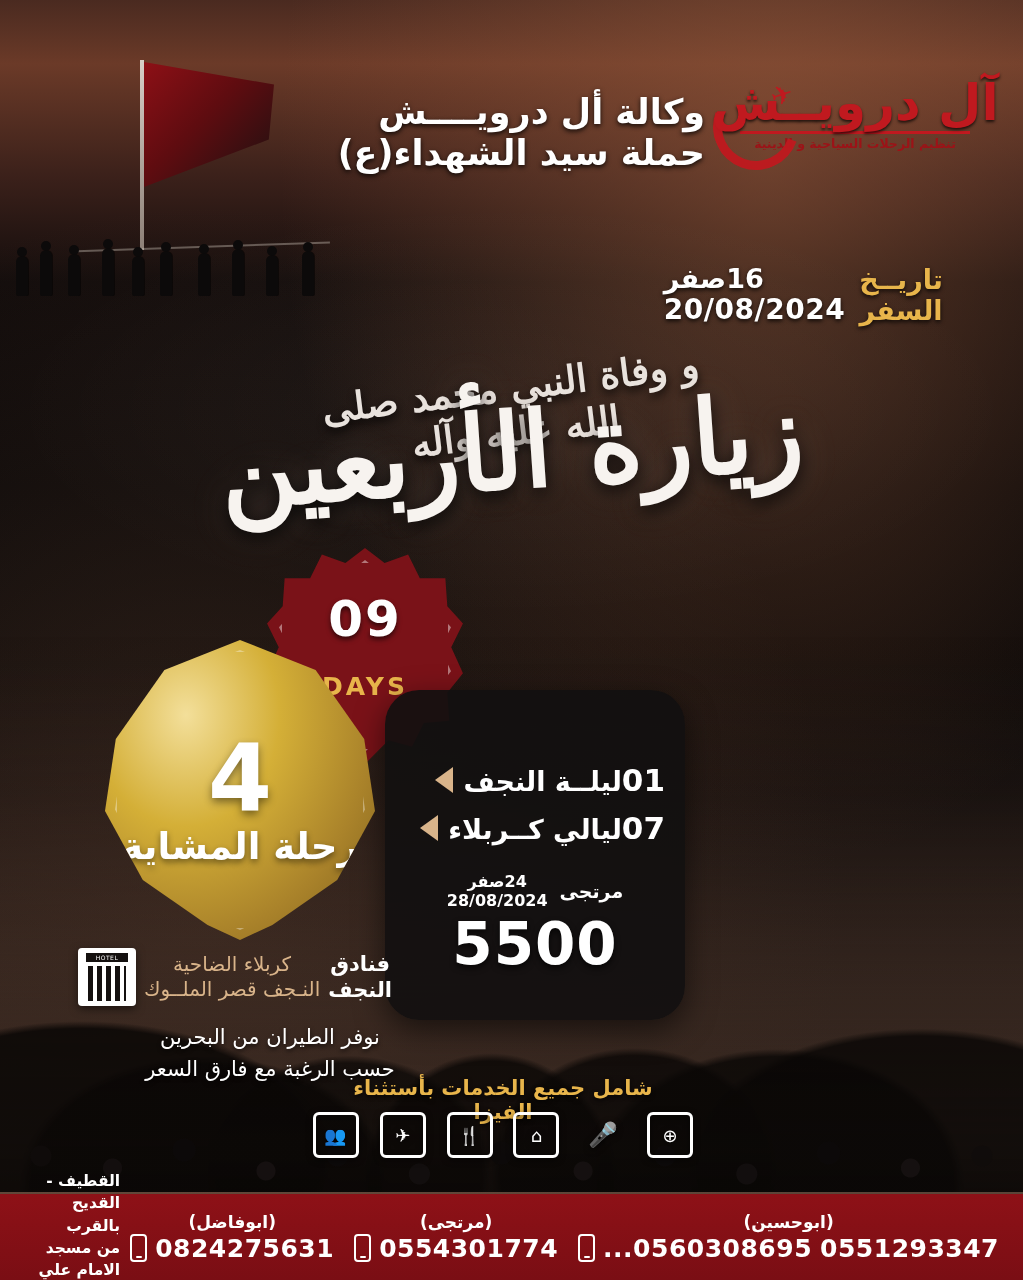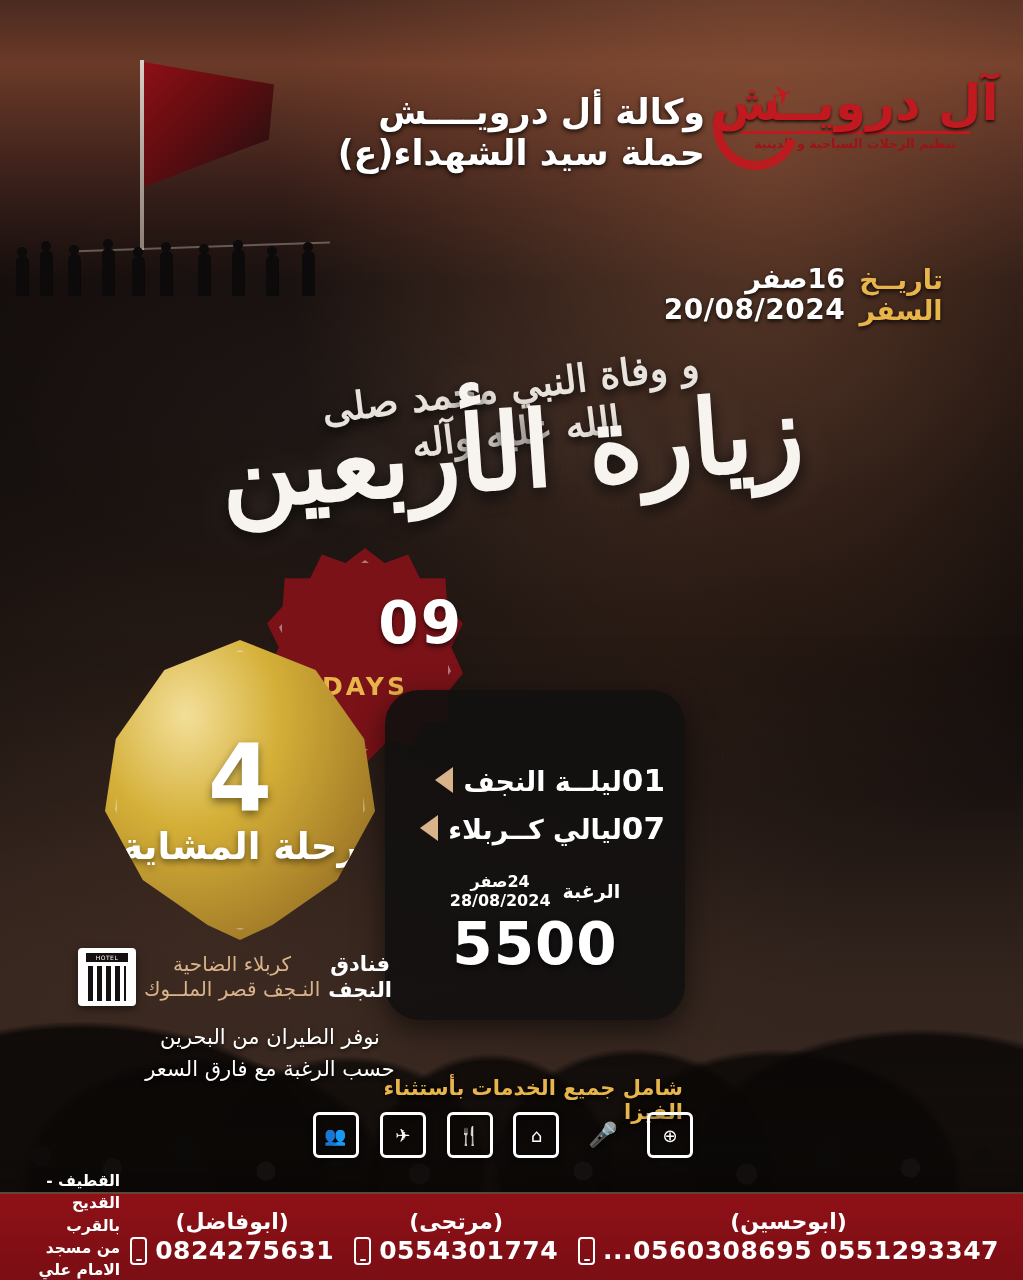--- a/index.html
+++ b/index.html
@@ -151,21 +151,21 @@
   .date-block {
     position: absolute; top: 252px; right: 80px; width: 270px; height: 86px;
     display: flex; align-items: center; justify-content: flex-start; gap: 14px;
   }
   .date-label {
     text-align: center; color: #e8b54b; font-weight: bold; line-height: 1.15;
     font-size: 27px; text-shadow: 0 2px 4px rgba(0,0,0,.8);
     direction: rtl;
   }
   .date-values {
-    text-align: right; color: #ffffff; font-weight: bold; line-height: 1.15;
+    text-align: left; color: #ffffff; font-weight: bold; line-height: 1.15;
     font-size: 28px; text-shadow: 0 2px 4px rgba(0,0,0,.8);
   }
   .date-hijri { font-size: 27px; }
   .date-greg { font-size: 28px; letter-spacing: .5px; }
 
   
   .calli {
     position: absolute; top: 330px; left: 0; right: 0; height: 280px;
     text-align: center;
     pointer-events: none;
@@ -213,21 +213,21 @@
     border: 3px solid rgba(255,255,255,.85);
     clip-path: polygon(
       50% 0%, 60% 7%, 72% 3%, 78% 14%, 91% 14%, 92% 27%, 100% 35%,
       94% 46%, 100% 58%, 92% 67%, 93% 80%, 80% 81%, 74% 92%, 62% 89%,
       50% 100%, 38% 89%, 26% 92%, 20% 81%, 7% 80%, 8% 67%, 0% 58%,
       6% 46%, 0% 35%, 8% 27%, 9% 14%, 22% 14%, 28% 3%, 40% 7%);
     opacity:.5;
   }
   .days-num {
     position: absolute; top: 46px; left: 0; right: 0;
-    font-size: 58px; font-weight: bold; color: #fff;
+    text-align: center; font-size: 50px; font-weight: bold; color: #fff;
     letter-spacing: 2px; line-height: 1;
     text-shadow: 0 3px 5px rgba(0,0,0,.6);
   }
   .days-word {
     position: absolute; top: 124px; left: 0; right: 0;
     text-align: center; font-size: 25px; font-weight: bold; color: #e8b54b;
     letter-spacing: 3px;
   }
 
   
@@ -327,21 +327,21 @@
   
   .flight-note {
     position: absolute; top: 1022px; left: 120px; width: 300px;
     text-align: center; color: #fff; font-size: 21px; line-height: 1.5;
     text-shadow: 0 2px 4px rgba(0,0,0,.7);
   }
 
   
   .services-text {
     position: absolute; top: 1076px; right: 340px; width: 360px;
-    text-align: right; color: #e8b54b; font-size: 21px; font-weight: bold;
+    text-align: center; color: #e8b54b; font-size: 21px; font-weight: bold;
     text-shadow: 0 2px 4px rgba(0,0,0,.7);
   }
   .service-icons {
     position: absolute; top: 1112px; right: 330px; width: 380px;
     display:flex; align-items:center; justify-content: space-between;
   }
   .svc {
     width: 46px; height: 46px; display:flex; align-items:center; justify-content:center;
     color:#fff; font-size: 24px;
     filter: drop-shadow(0 2px 3px rgba(0,0,0,.7));
@@ -352,21 +352,21 @@
   .contact-bar {
     position: absolute; left: 0; right: 0; bottom: 0; height: 86px;
     background: linear-gradient(180deg,#8e1117 0%, #7a0e14 100%);
     display: flex; align-items: center; direction: rtl;
     padding: 0 14px;
   }
   .contact-group {
     display:flex; flex-direction: column; align-items:center; justify-content:center;
     color:#fff; padding: 0 10px;
   }
-  .cg-name { font-size: 22px; font-weight: bold; margin-bottom: 2px; }
+  .cg-name { font-size: 17px; font-weight: bold; margin-bottom: 2px; }
   .cg-row { display:flex; align-items:center; gap: 8px; }
   .cg-num { font-size: 25px; font-weight: bold; letter-spacing: .5px; }
   .phone-ico {
     width: 17px; height: 28px; border: 2.5px solid #fff; border-radius: 4px;
     position: relative; flex:0 0 auto;
   }
   .phone-ico::after {
     content:""; position:absolute; bottom: 2px; left: 50%; transform: translateX(-50%);
     width: 6px; height: 2px; background:#fff; border-radius:1px;
   }
@@ -444,21 +444,21 @@
       <div class="night-arrow"></div>
     </div>
     <div class="night-row">
       <div class="night-text">
         <span class="num">07</span><span>ليالي كــربلاء</span>
       </div>
       <div class="night-arrow"></div>
     </div>
 
     <div class="return-row">
-      <div class="return-label">الرغبة</div>
+      <div class="return-label">مرتجى</div>
       <div class="return-dates">
         <div>24صفر</div>
         <div>28/08/2024</div>
       </div>
     </div>
 
     <div class="price">5500</div>
   </div>
 
   <div class="gold-orn">

